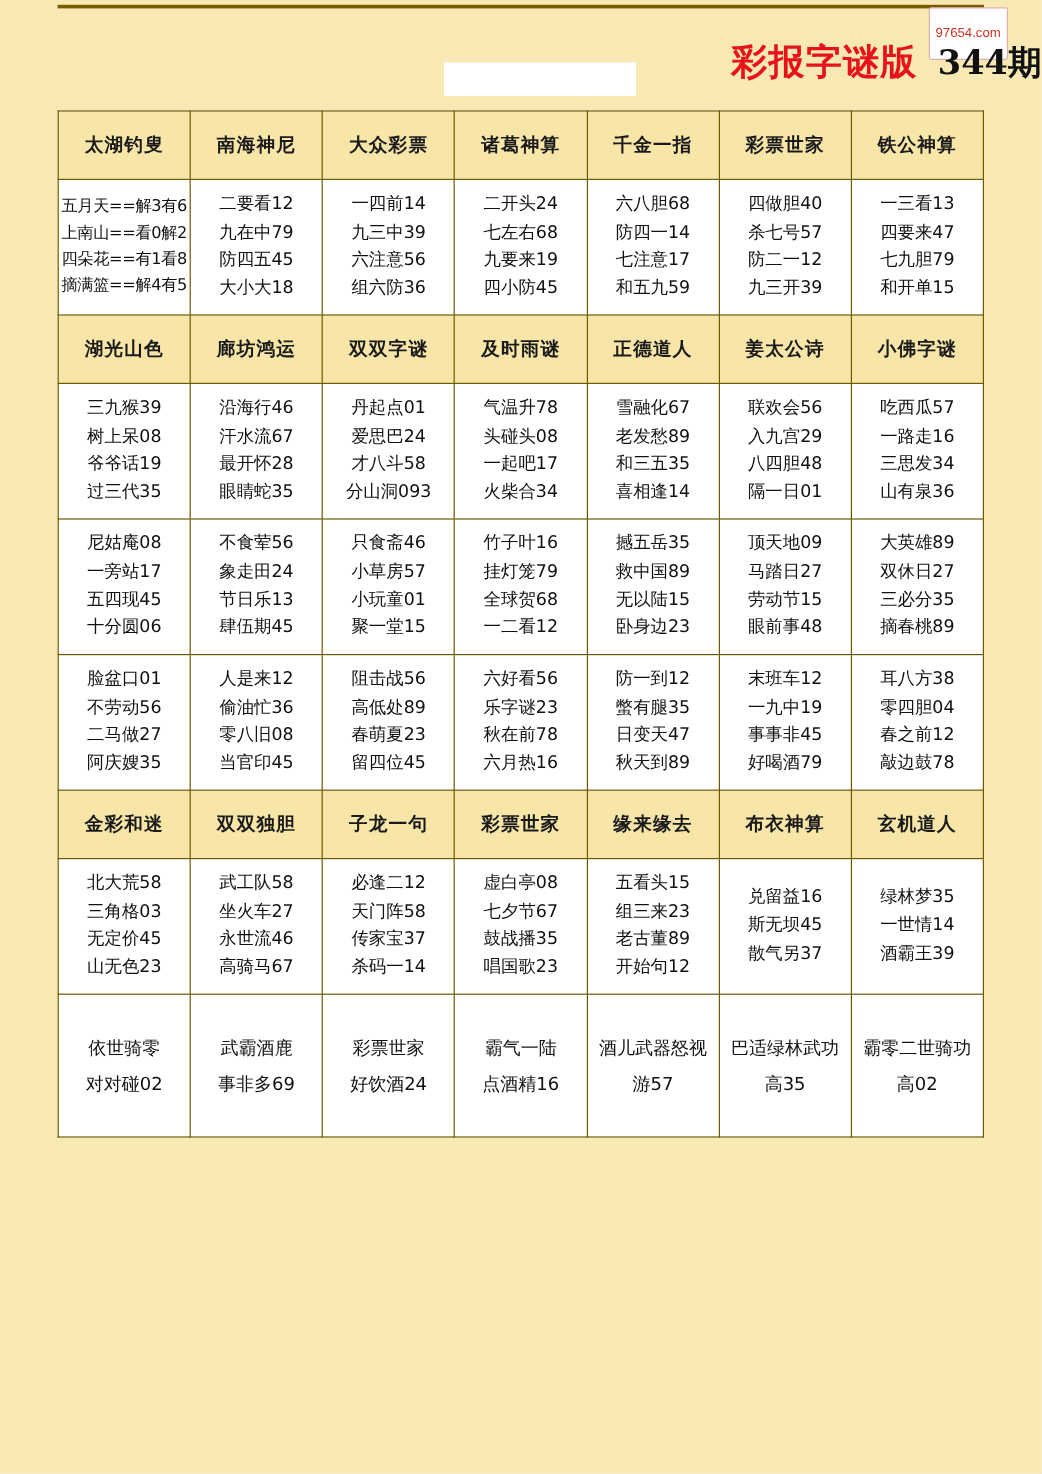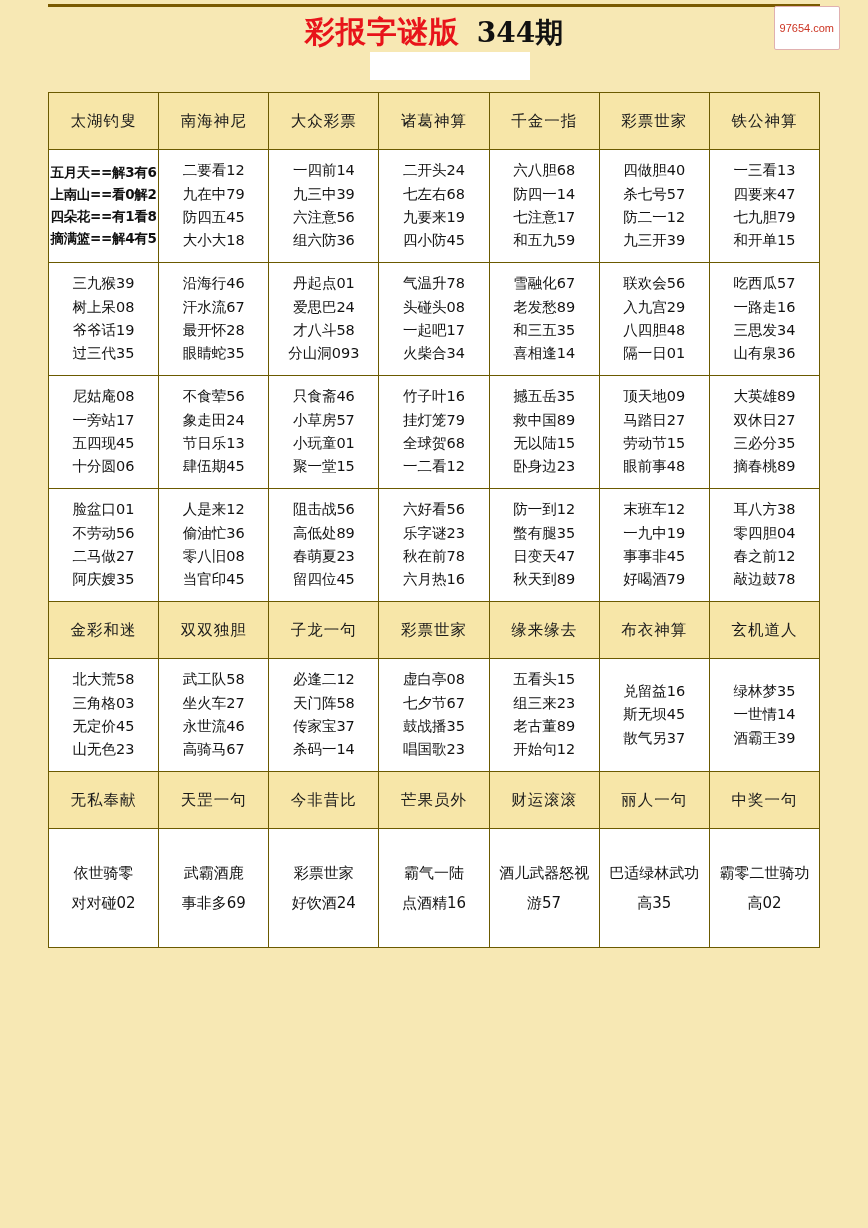--- a/index.html
+++ b/index.html
@@ -29,22 +29,22 @@
     color: #cc3322;
     font-size: 11px;
     padding: 15px 5px;
     border-radius: 2px;
     letter-spacing: 0px;
     font-family: "Liberation Sans", sans-serif;
   }
   .title-bar {
     position: relative;
     height: 78px;
-    text-align: center;
-    padding-top: 12px;
+    text-align: right;
+    padding-top: 32px;
     box-sizing: border-box;
   }
   .title-red {
     color: #e8131a;
     font-size: 30px;
     font-weight: bold;
     font-family: "DejaVu Sans", sans-serif;
     letter-spacing: 1px;
     vertical-align: middle;
   }
@@ -87,21 +87,21 @@
   table.grid td {
     border: 1px solid #6b5a00;
     vertical-align: middle;
     text-align: center;
     padding: 0;
   }
   .hdr td {
     background: #f7e6a8;
     height: 56px;
     font-size: 15.5px;
-    font-weight: normal;
+    font-weight: bold;
     color: #1a1a1a;
     letter-spacing: 1px;
     font-family: "DejaVu Sans", sans-serif;
     margin-left: 46px;
   }
   .body-row td {
     background: #ffffff;
     height: 112px;
     font-size: 14.5px;
     color: #111111;
@@ -110,21 +110,21 @@
     padding: 4px 2px;
   }
   .cell-lines {
     display: block;
   }
   .cell-lines span {
     display: block;
     white-space: nowrap;
   }
   .bold-cell span {
-    font-weight: bold;
+    font-weight: normal;
     font-size: 13.5px;
     letter-spacing: -0.3px;
   }
   .last-row td {
     height: 118px;
     font-size: 15px;
     line-height: 2.0;
     margin-top: 35px;
   }
   .last-row .cell-lines span {
@@ -209,20 +209,29 @@
             </td>
             <td>
               <span class="cell-lines">
                 <span>一三看13</span>
                 <span>四要来47</span>
                 <span>七九胆79</span>
                 <span>和开单15</span>
               </span>
             </td>
           </tr>
+          <tr class="hdr">
+            <td>湖光山色</td>
+            <td>廊坊鸿运</td>
+            <td>双双字谜</td>
+            <td>及时雨谜</td>
+            <td>正德道人</td>
+            <td>姜太公诗</td>
+            <td>小佛字谜</td>
+          </tr>
           <tr class="body-row">
             <td>
               <span class="cell-lines">
                 <span>三九猴39</span>
                 <span>树上呆08</span>
                 <span>爷爷话19</span>
                 <span>过三代35</span>
               </span>
             </td>
             <td>
@@ -448,29 +457,20 @@
               </span>
             </td>
             <td>
               <span class="cell-lines">
                 <span>绿林梦35</span>
                 <span>一世情14</span>
                 <span>酒霸王39</span>
               </span>
             </td>
           </tr>
-          <tr class="hdr">
-            <td>无私奉献</td>
-            <td>天罡一句</td>
-            <td>今非昔比</td>
-            <td>芒果员外</td>
-            <td>财运滚滚</td>
-            <td>丽人一句</td>
-            <td>中奖一句</td>
-          </tr>
           <tr class="body-row last-row">
             <td>
               <span class="cell-lines">
                 <span>依世骑零</span>
                 <span>对对碰02</span>
               </span>
             </td>
             <td>
               <span class="cell-lines">
                 <span>武霸酒鹿</span>

